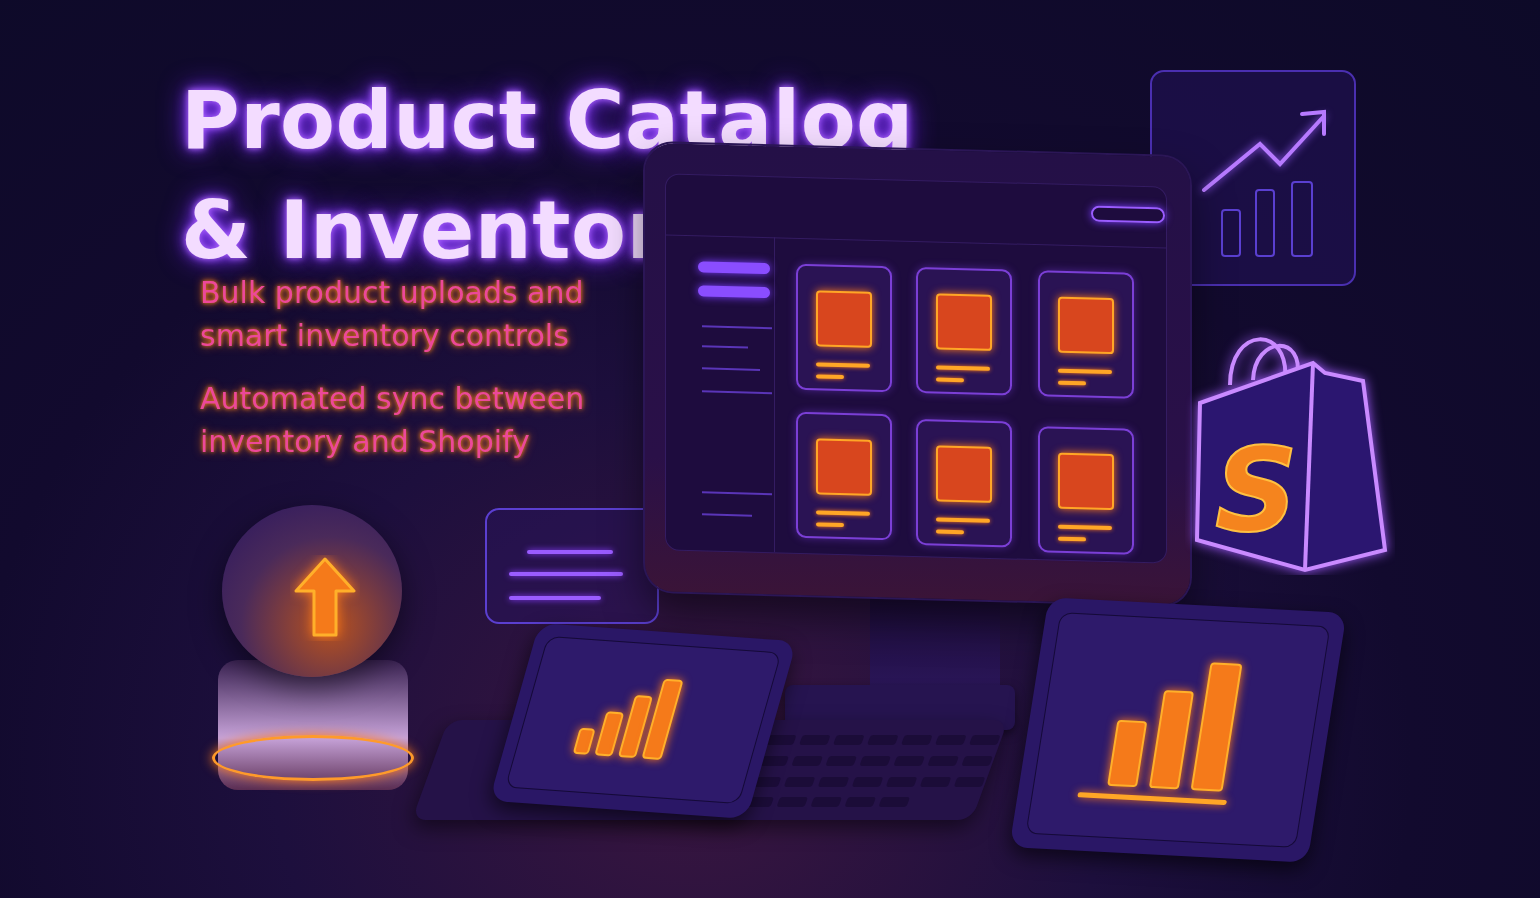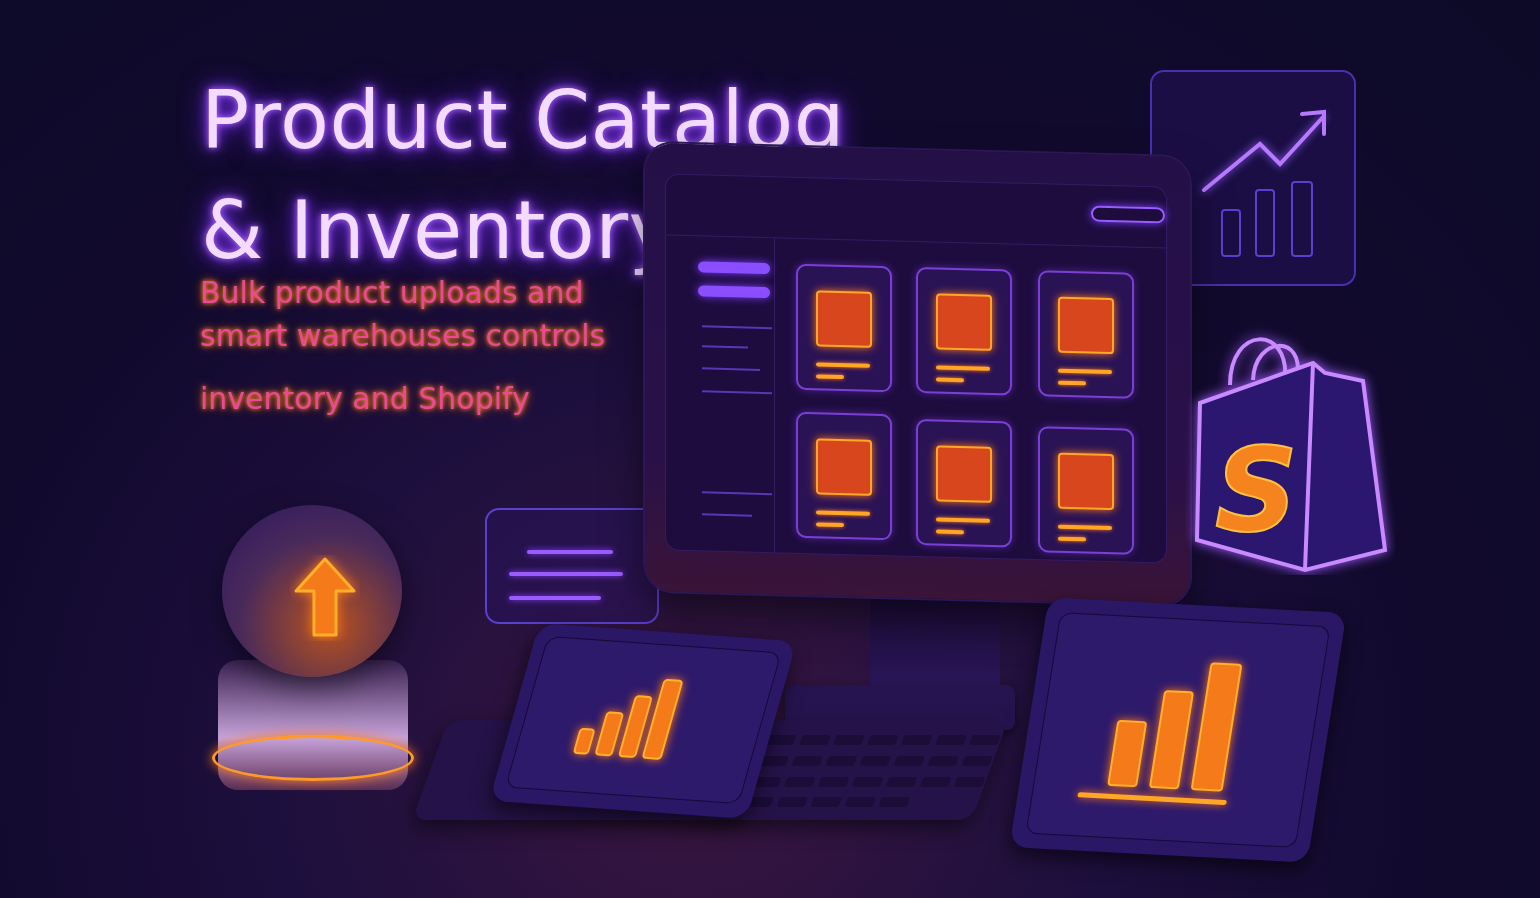--- a/index.html
+++ b/index.html
@@ -1,21 +1,21 @@
 <!DOCTYPE html>
 <html><head>
 <meta charset="utf-8">
 <style>
   html,body{margin:0;padding:0;}
   body{width:1540px;height:898px;overflow:hidden;position:relative;
     background:radial-gradient(ellipse at 45% 85%, #3a1640 0%, #1d0f3d 35%, #120a2e 60%, #0d0a28 100%);
     font-family:"Liberation Sans", sans-serif;}
   .abs{position:absolute;}
-  .title{left:201px;top:66px;font-size:80px;line-height:110px;color:#f3dcff;
-    text-shadow:0 0 6px #b068ff,0 0 14px #8a3dff,0 0 28px #6a22e8;letter-spacing:0.5px;font-family:"DejaVu Sans",sans-serif;font-weight:400;}
+  .title{left:181px;top:66px;font-size:80px;line-height:110px;color:#f3dcff;
+    text-shadow:0 0 6px #b068ff,0 0 14px #8a3dff,0 0 28px #6a22e8;letter-spacing:0.5px;font-family:"DejaVu Sans",sans-serif;font-weight:700;}
   .title div{white-space:nowrap;}
   .sub{left:200px;color:#ec4899;font-size:30px;line-height:43px;
     text-shadow:0 0 4px #ff8a1a,0 0 10px #e0601a;font-family:"DejaVu Sans",sans-serif;}
   .sub div{white-space:nowrap;}
   
   .monitor{left:645px;top:150px;width:545px;height:448px;border-radius:28px;
     background:linear-gradient(180deg,#241047 0%,#2a1048 70%,#3a1438 100%);
     box-shadow:0 0 0 2px #2b1656, 0 20px 40px rgba(0,0,0,.5);transform:skewY(1.5deg);}
   .screen{left:20px;top:30px;width:500px;height:375px;border-radius:14px;background:#1e0c3e;border:1px solid #341c62;}
   .pill{height:11px;border-radius:8px;}
@@ -40,23 +40,24 @@
 </head>
 <body>
 
 <div class="abs title">
   <div>Product Catalog</div>
   <div>&amp; Inventory Sync</div>
 </div>
 
 <div class="abs sub" style="top:271px;">
   <div>Bulk product uploads and</div>
-  <div>smart warehouses controls</div>
+  <div>smart inventory controls</div>
 </div>
 <div class="abs sub" style="top:377px;">
+  <div>Automated sync between</div>
   <div>inventory and Shopify</div>
 </div>
 
 <div class="abs chart-card">
   <svg class="abs" style="left:0;top:0" width="202" height="212">
     <polyline points="52,118 108,72 128,92 172,44" fill="none" stroke="#b77aff" stroke-width="4" stroke-linecap="round" style="filter:drop-shadow(0 0 4px #9a5cff)"></polyline>
     <polyline points="150,42 172,40 172,62" fill="none" stroke="#b77aff" stroke-width="4" stroke-linecap="round"></polyline>
     <rect x="70" y="138" width="18" height="46" rx="3" fill="none" stroke="#5a3fd0" stroke-width="2"></rect>
     <rect x="104" y="118" width="18" height="66" rx="3" fill="none" stroke="#5a3fd0" stroke-width="2"></rect>
     <rect x="140" y="110" width="20" height="74" rx="3" fill="none" stroke="#5a3fd0" stroke-width="2"></rect>

